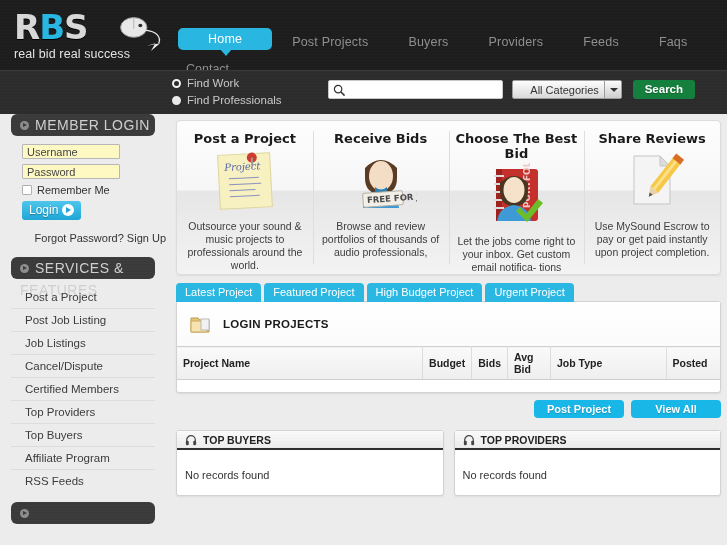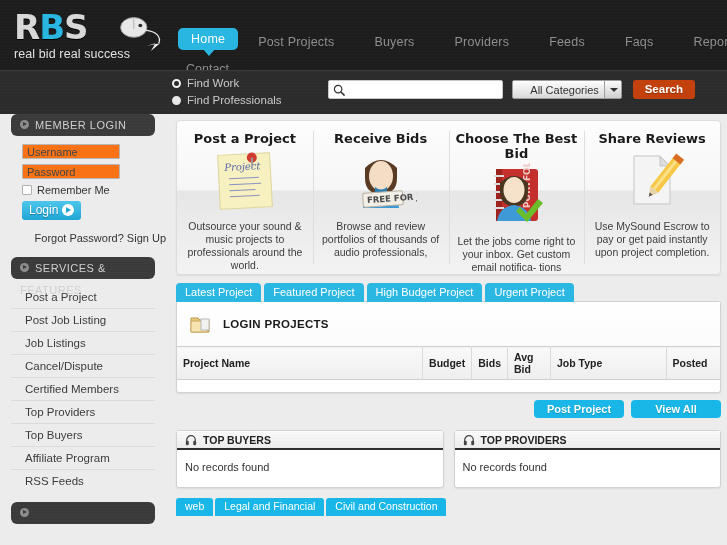--- a/index.html
+++ b/index.html
@@ -27,21 +27,21 @@
     font-family:"Liberation Sans", sans-serif; }
   .mouse { position:absolute; left:104px; top:4px; width:46px; height:40px; }
 
   .mainnav { position:absolute; left:178px; top:31px; white-space:nowrap; }
   .mainnav .navitem {
     display:inline-block; color:#8f8f8f; font-size:12.5px; padding:0 20px;
     line-height:20px; text-decoration:none; letter-spacing:.2px;
   }
   .mainnav .navitem.active {
     position:relative; background:#29b6e0; color:#fff; border-radius:5px;
-    padding:4px 13px; line-height:14px; top:-3px;
+    padding:4px 30px; line-height:14px; top:-3px;
   }
   .mainnav .navitem.active:after{
     content:""; position:absolute; left:50%; margin-left:-5px; bottom:-6px;
     border-left:6px solid transparent; border-right:6px solid transparent;
     border-top:7px solid #29b6e0;
   }
   .contact-link { position:absolute; left:186px; top:62px; color:#8f8f8f; font-size:12.5px;
     text-decoration:none; }
 
   
@@ -72,46 +72,46 @@
     font-size:11px; color:#333; line-height:18px; padding-left:17px; overflow:hidden;
   }
   .s-select .arrow {
     position:absolute; right:0; top:0; width:17px; height:17px;
     background:linear-gradient(#fbfbfb,#cfcfcf); border-left:1px solid #9d9d9d;
   }
   .s-select .arrow:after{ content:""; position:absolute; left:5px; top:7px;
     border-left:4px solid transparent; border-right:4px solid transparent; border-top:4px solid #333; }
   .s-btn {
     display:inline-block; vertical-align:middle; margin-left:7px;
-    background:#c2410c; color:#fff; font-weight:bold; font-size:11.5px;
+    background:#15803d; color:#fff; font-weight:bold; font-size:11.5px;
     padding:3px 12px; border-radius:3px; line-height:13px;
     text-shadow:0 1px 1px rgba(0,0,0,.25);
     text-align:center;
   }
 
   
   .sidebar { position:absolute; left:0; top:114px; width:166px; }
   .content { position:absolute; left:176px; top:120px; width:545px; }
 
   .panel-head {
     background:#3a3a3a; color:#cfcfcf; border-radius:6px;
-    height:22px; line-height:22px; font-size:11px; letter-spacing:.5px;
+    height:22px; line-height:22px; font-size:14px; letter-spacing:.5px;
     margin:0 11px 0 11px; padding-left:9px;
     background-image: repeating-linear-gradient(0deg, rgba(255,255,255,.02) 0 1px, rgba(0,0,0,0) 1px 3px);
   }
   .panel-head .bullet {
     display:inline-block; width:9px; height:9px; border-radius:50%;
     background:#8d8d8d; margin-right:6px; vertical-align:0px; position:relative;
   }
   .panel-head .bullet:after{ content:""; position:absolute; left:3px; top:2px;
     border-top:2.5px solid transparent; border-bottom:2.5px solid transparent; border-left:4px solid #3a3a3a; }
 
   .login-form { padding:8px 0 0 22px; }
   .tfield {
-    width:98px; height:15px; border:1px solid #b7b7b7; background:#f97316;
+    width:98px; height:15px; border:1px solid #b7b7b7; background:#fef9c3;
     font-size:11px; color:#444; padding:1px 4px; margin-bottom:5px; display:block;
     font-family:"Liberation Sans",sans-serif; outline:none; border-radius:1px;
   }
   .remember { font-size:11px; color:#333; margin:2px 0 5px 0; }
   .cb { display:inline-block; width:10px; height:10px; border:1px solid #b0b0b0;
         background:#fff; vertical-align:-1px; margin-right:5px; border-radius:1px; }
   .login-btn {
     display:inline-block; background:linear-gradient(#4ec6ec,#1fa6d6);
     color:#fff; font-size:12px; padding:2px 7px 3px 7px; border-radius:3px;
     text-shadow:0 1px 1px rgba(0,0,0,.3);
@@ -184,21 +184,21 @@
   .twocol { display:flex; gap:10px; margin-top:12px; }
   .tcbox { flex:1; background:#fff; border:1px solid #d2d2d2; border-radius:3px;
     box-shadow:0 1px 2px rgba(0,0,0,.07); }
   .tcbox .bar {
     height:19px; line-height:19px; font-size:10.5px; font-weight:bold; color:#222;
     padding-left:8px; border-bottom:2px solid #2f2f2f;
     background:linear-gradient(#fbfbfb,#ececec);
     background-image: repeating-linear-gradient(0deg, rgba(0,0,0,.012) 0 1px, rgba(0,0,0,0) 1px 3px), linear-gradient(#fbfbfb,#ececec);
   }
   .tcbox .bar .hp { vertical-align:-2px; margin-right:6px; }
-  .tcbox .body { padding:11px 8px 14px 8px; font-size:11px; color:#333; }
+  .tcbox .body { padding:19px 8px 14px 8px; font-size:11px; color:#333; }
 
   .cat-tabs { margin-top:10px; height:17px; }
   .cat-tab { display:inline-block; background:#19b7e8; color:#fff; font-size:10.5px;
     padding:3px 9px 4px 9px; border-radius:3px 3px 0 0; margin-right:2px; line-height:11px; }
   .cat-panel { background:#fff; border:1px solid #d2d2d2; border-radius:0 3px 0 0; }
   .cat-panel .bar {
     height:20px; line-height:20px; font-size:10.5px; font-weight:bold; color:#222;
     padding-left:8px; border-bottom:2px solid #2f2f2f;
     background:linear-gradient(#fbfbfb,#ececec);
     background-image: repeating-linear-gradient(0deg, rgba(0,0,0,.012) 0 1px, rgba(0,0,0,0) 1px 3px), linear-gradient(#fbfbfb,#ececec);
@@ -423,19 +423,16 @@
           <svg class="hp" width="12" height="12" viewBox="0 0 14 14">
             <path d="M2 9 v-2 a5 5 0 0 1 10 0 v2" fill="none" stroke="#444" stroke-width="1.4"></path>
             <rect x="1" y="8" width="3.4" height="5" rx="1.4" fill="#444"></rect>
             <rect x="9.6" y="8" width="3.4" height="5" rx="1.4" fill="#444"></rect>
           </svg><span>TOP PROVIDERS</span>
         </div>
         <div class="body">No records found</div>
       </div>
     </div>
 
-    <div class="cat-tabs">
-      <span class="cat-tab">web</span><span class="cat-tab">Legal and Financial</span><span class="cat-tab">Civil and Construction</span>
-    </div>
 
 
   </div>
 </div>
 
 </body></html>

